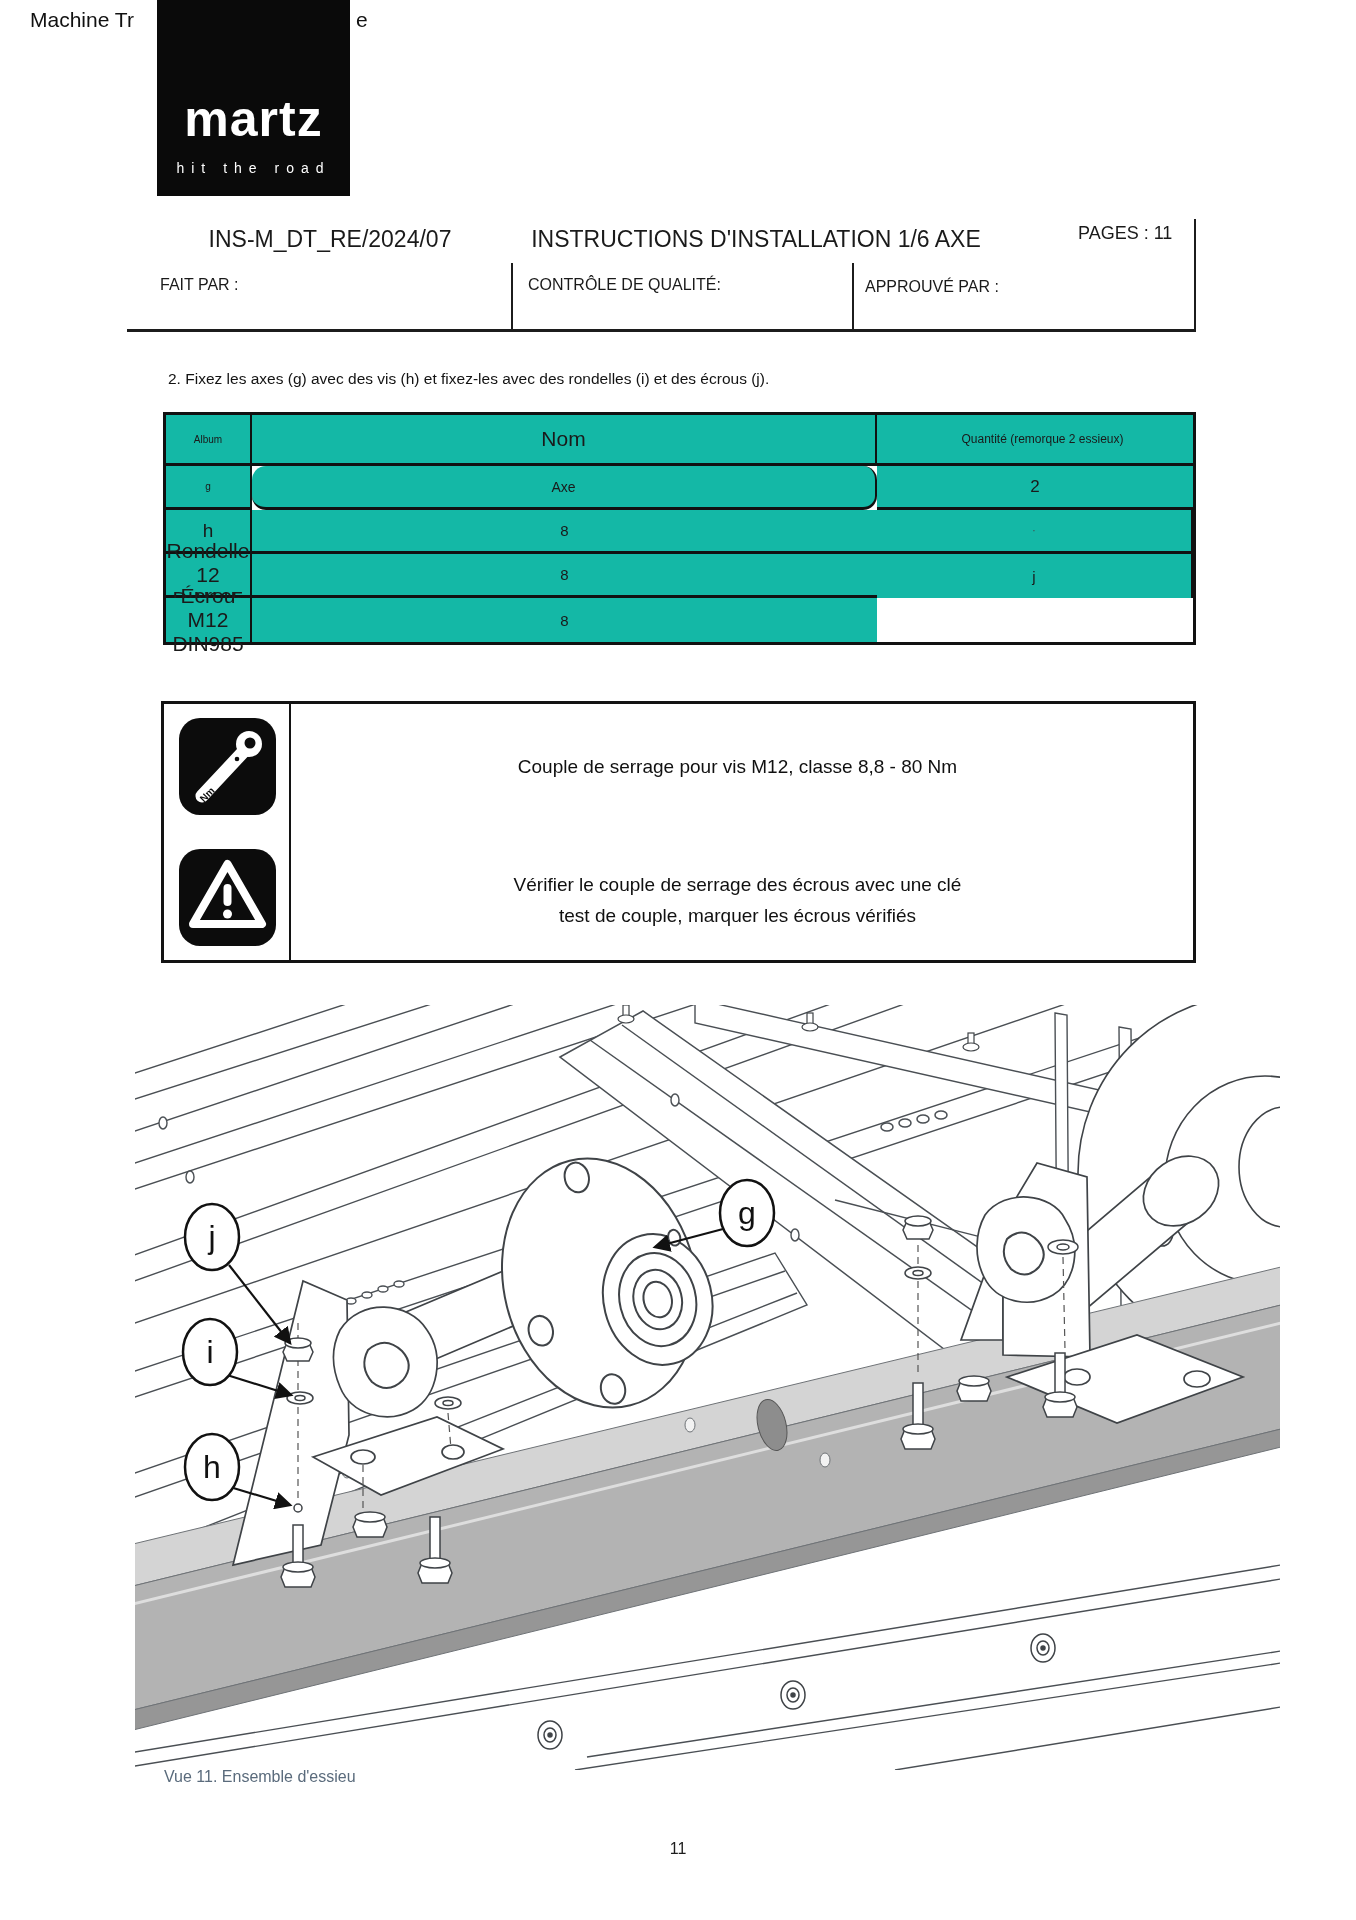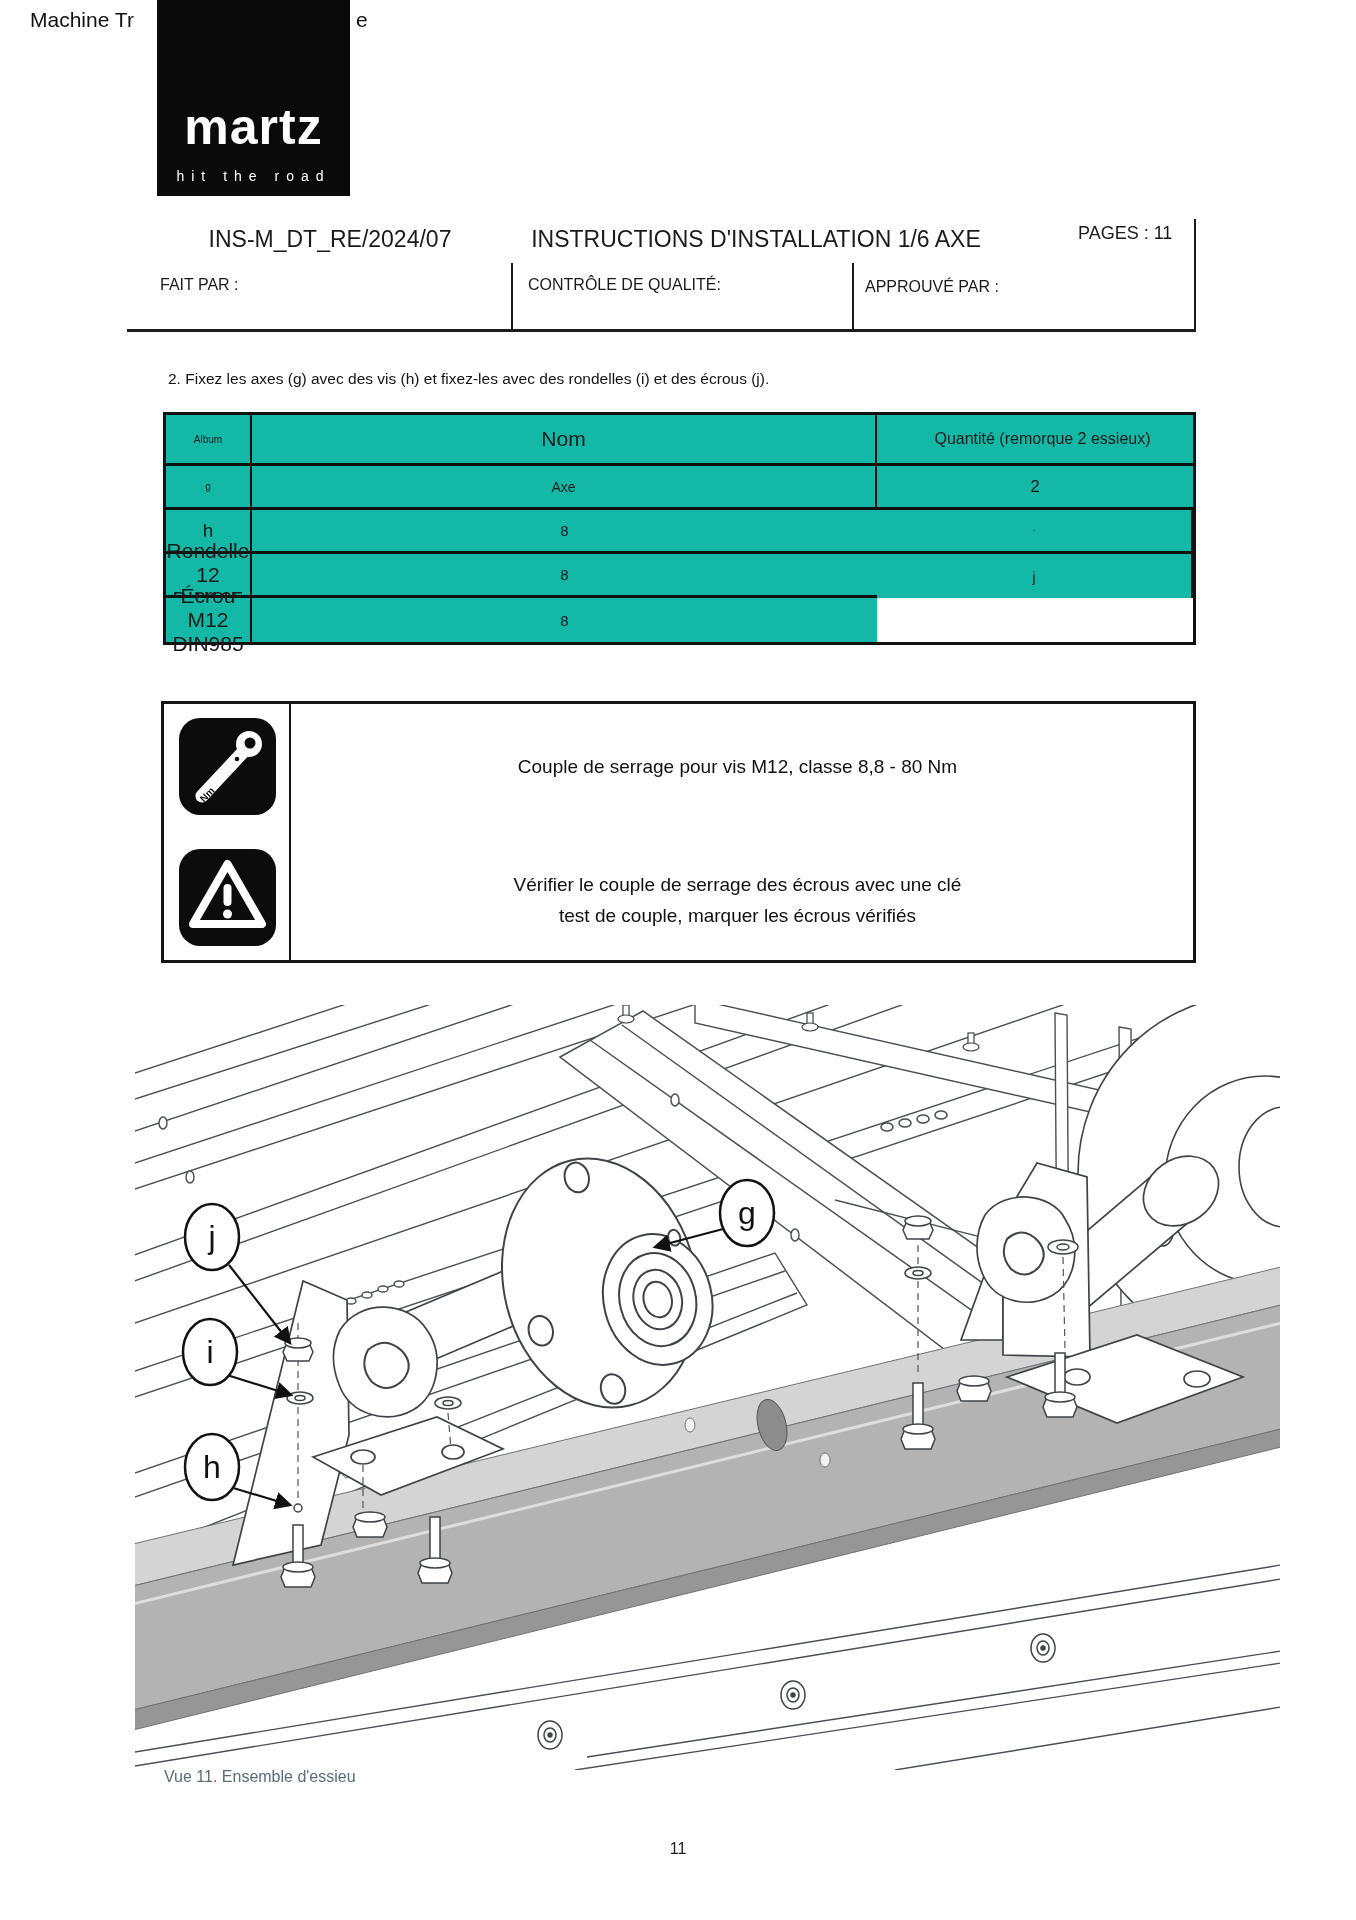--- a/index.html
+++ b/index.html
@@ -1,46 +1,46 @@
 <!DOCTYPE html>
 <html><head>
 <meta charset="utf-8">
 <style>
   html,body{margin:0;padding:0;background:#ffffff;}
   .page{position:relative;width:1356px;height:1920px;background:#ffffff;overflow:hidden;
         font-family:"Liberation Sans","DejaVu Sans",sans-serif;color:#1a1a1a;}
   
   .doc-title-frag{position:absolute;top:8px;font-size:21px;color:#111;}
   .logo{position:absolute;left:157px;top:0;width:193px;height:196px;background:#0a0a0a;
-        display:flex;flex-direction:column;justify-content:flex-end;align-items:center;padding-bottom:12px;box-sizing:border-box;}
+        display:flex;flex-direction:column;justify-content:flex-end;align-items:center;padding-bottom:20px;box-sizing:border-box;}
   .logo-word{color:#fff;font-size:50px;font-weight:bold;letter-spacing:1px;line-height:1;}
   .logo-tag{color:#fff;font-size:14px;letter-spacing:7px;margin-top:16px;white-space:nowrap;}
   
   .hline{position:absolute;background:#1c1c1c;}
   .hdr-text{position:absolute;white-space:nowrap;}
   .hdr-ref{left:138px;top:226px;width:384px;text-align:center;font-size:23px;}
   .hdr-title{left:511px;top:226px;width:490px;text-align:center;font-size:23px;}
   .hdr-pages{left:1078px;top:223px;font-size:18px;}
   .hdr-small{font-size:16px;}
   
   .instruction{position:absolute;left:168px;top:370px;font-size:15.5px;color:#131313;}
   
   .ptable{position:absolute;left:163px;top:412px;width:1033px;border:3px solid #111;box-sizing:border-box;
           display:grid;grid-template-columns:86px 625px 316px;grid-template-rows:51px 44px 44px 44px 44px;}
   .pt-cell{display:flex;align-items:center;justify-content:center;box-sizing:border-box;background:#14b8a6;text-align:center;}
   .b-r{border-right:2px solid #111;}
   .b-b{border-bottom:3px solid #111;}
   .f-album{font-size:10px;}
   .f-nom-h{font-size:21px;}
-  .f-qte-h{font-size:16px;padding-left:15px;}
+  .f-qte-h{font-size:12px;padding-left:15px;}
   .f-ref-s{font-size:10px;}
   .f-ref-m{font-size:15px;}
   .f-ref-l{font-size:19px;}
   .f-dot{font-size:10px;color:#444;}
-  .f-axe{font-size:14px;}
+  .f-axe{font-size:14px;border-radius:14px;}
   .f-vis{font-size:24px;}
   .f-row{font-size:21px;}
   .f-qty{font-size:17px;}
   .f-qty-s{font-size:15px;}
   
   .notice{position:absolute;left:161px;top:701px;width:1035px;height:262px;border:3px solid #131313;box-sizing:border-box;}
   .notice-div{position:absolute;left:125px;top:0;bottom:0;width:2px;background:#131313;}
   .nicon{position:absolute;left:14px;width:99px;height:99px;}
   .ntext1{position:absolute;left:130px;right:12px;top:52px;text-align:center;font-size:19px;color:#101010;}
   .ntext2{position:absolute;left:130px;right:12px;top:165px;text-align:center;font-size:19px;line-height:31px;color:#101010;}

